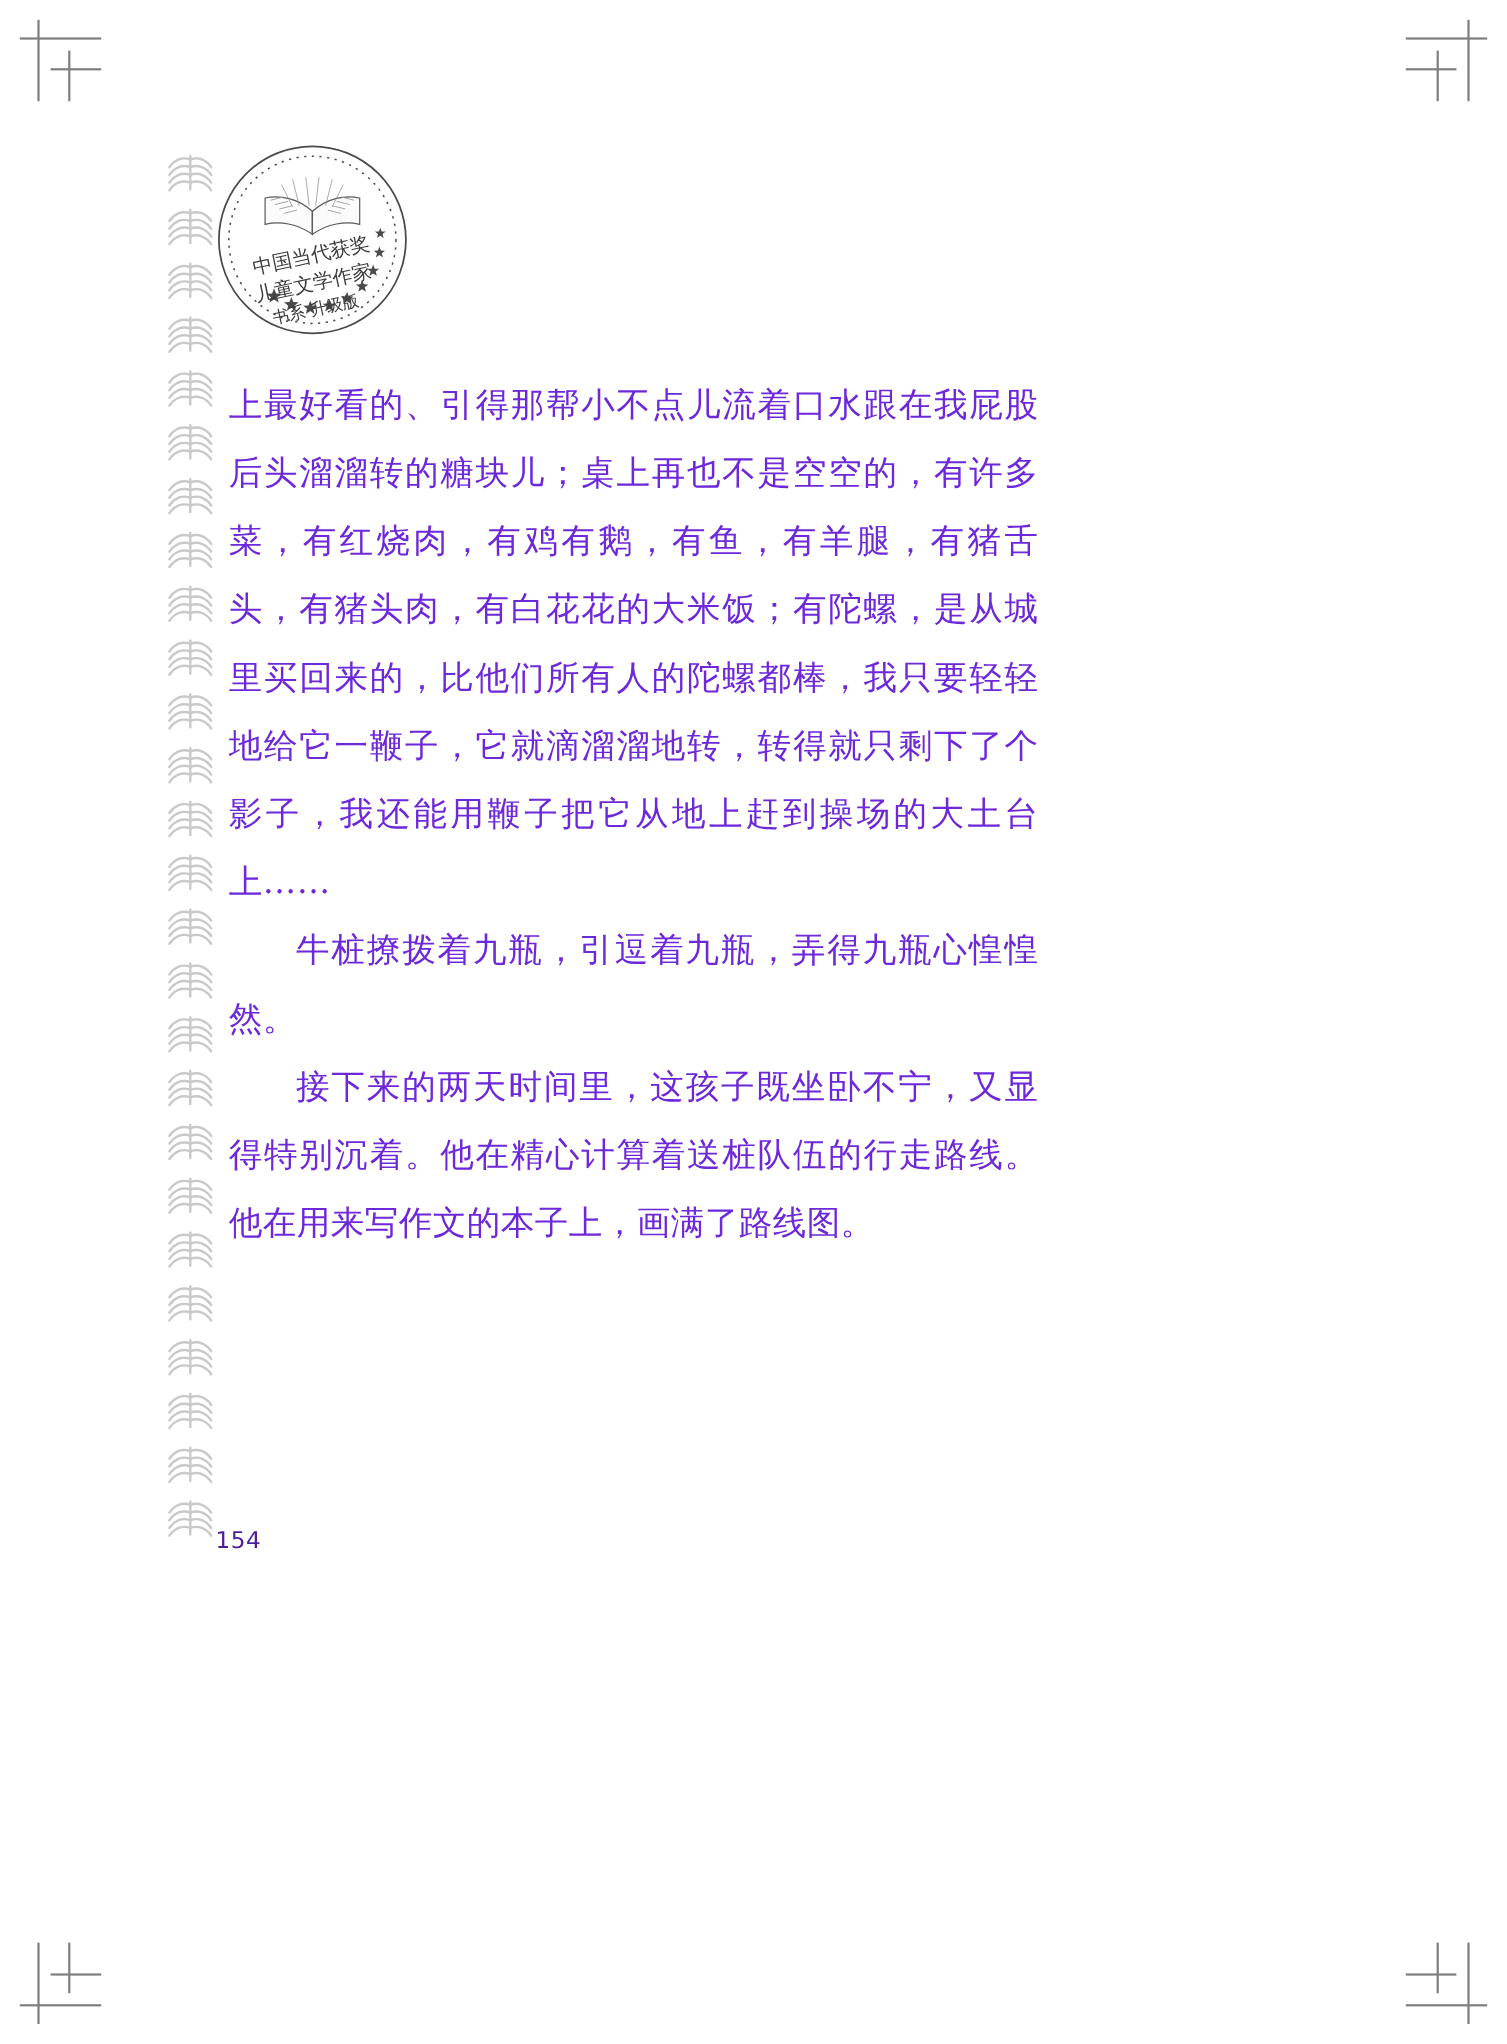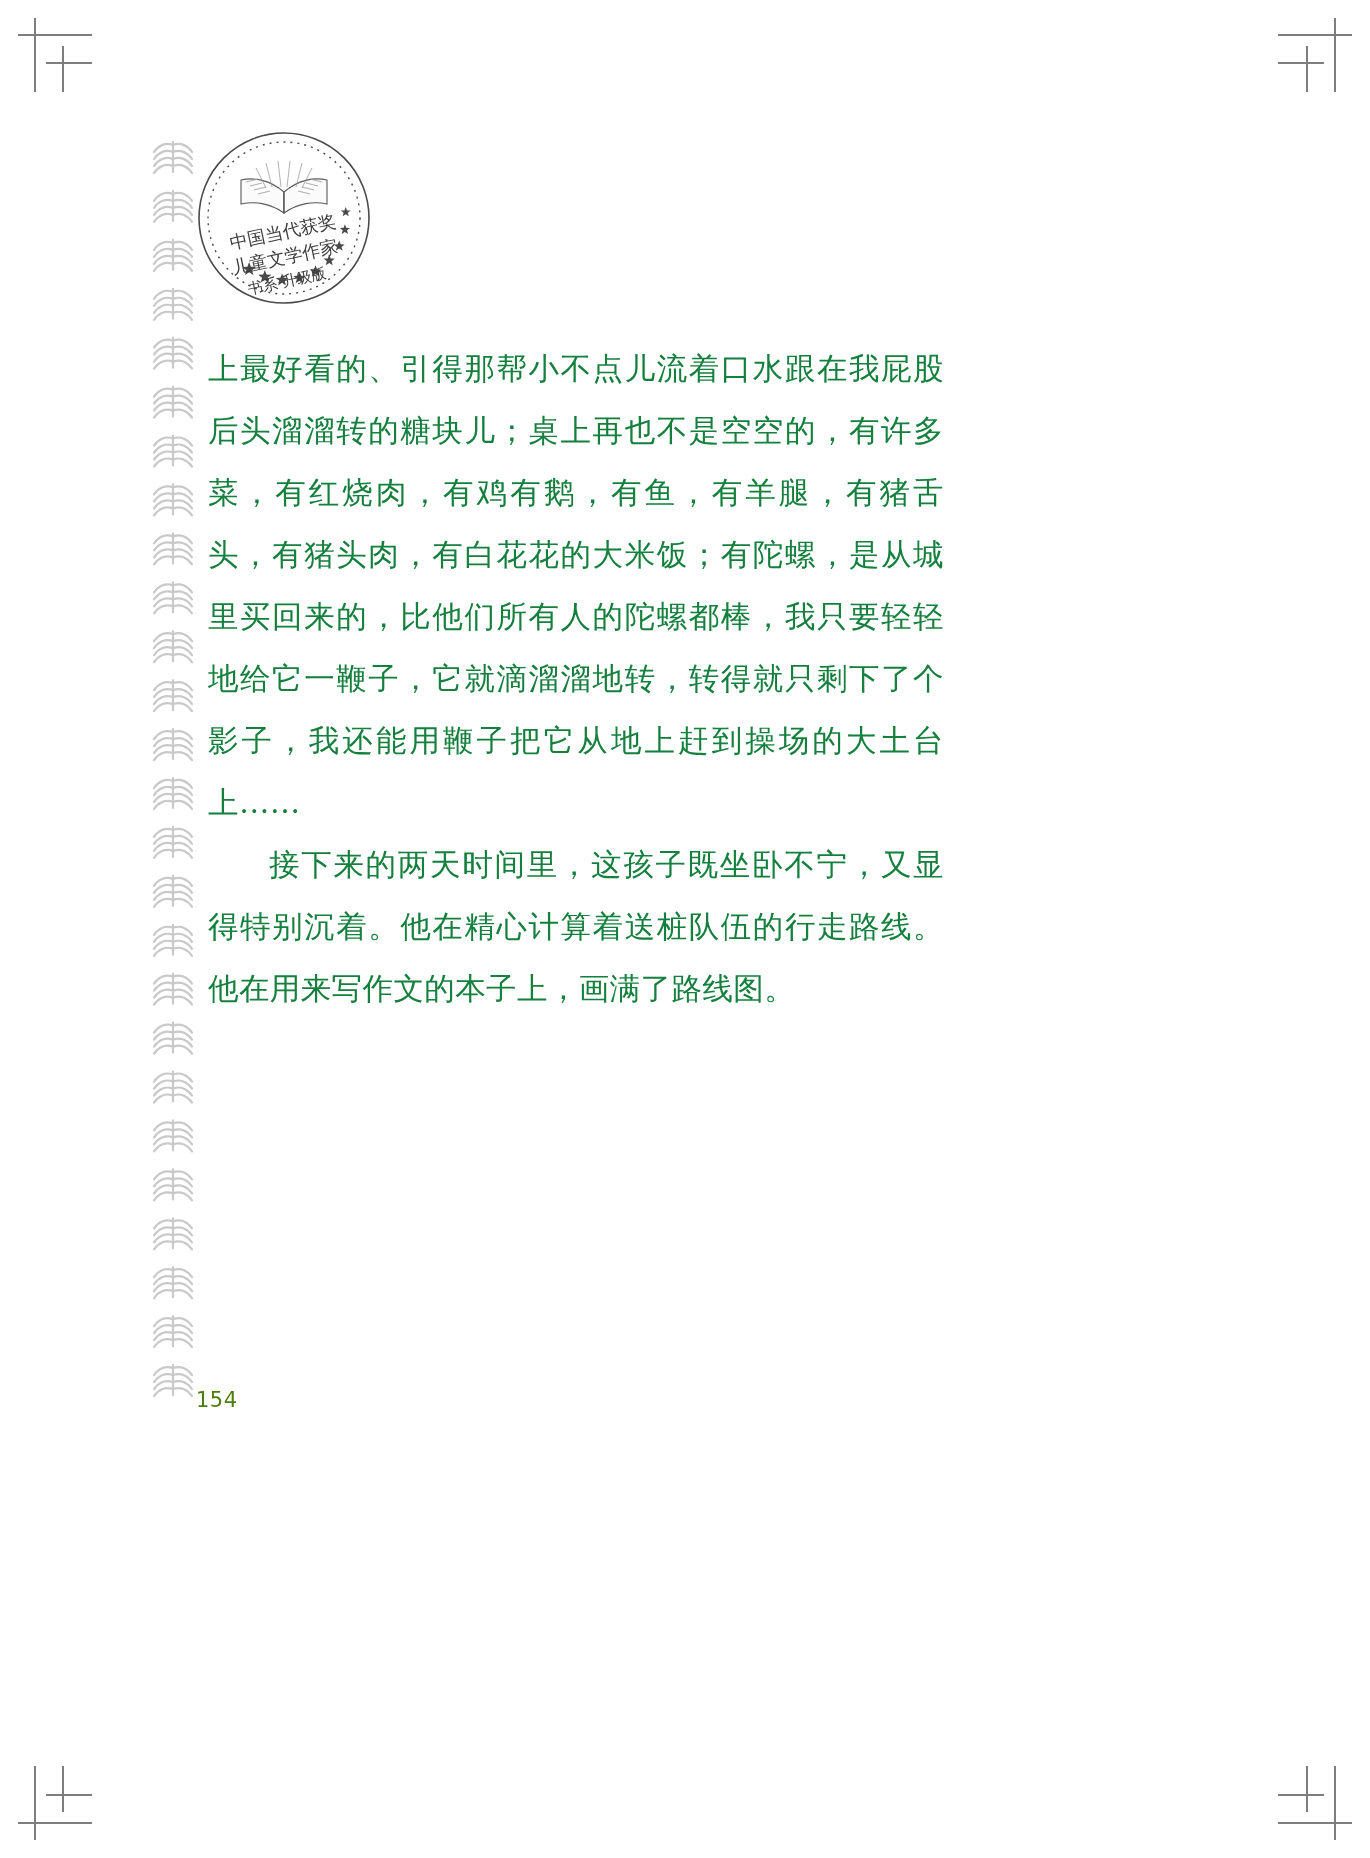--- a/index.html
+++ b/index.html
@@ -78,35 +78,35 @@
     position: absolute;
     left: 208px;
     top: 338px;
     width: 736px;
   }
   .para {
     margin: 0 0 0 0;
     font-family: "DejaVu Serif", "Liberation Serif", serif;
     font-size: 30.5px;
     line-height: 62px;
-    color: #15803d;
+    color: #6d28d9;
     text-align: justify;
     text-justify: inter-character;
     letter-spacing: 0.4px;
   }
   .para.indent { text-indent: 2em; }
 
   
   .folio {
     position: absolute;
     left: 196px;
     top: 1388px;
     font-family: "DejaVu Sans", "Liberation Sans", sans-serif;
     font-size: 21px;
-    color: #4d7c0f;
+    color: #4c1d95;
     letter-spacing: 0.5px;
   }
 </style>
 </head>
 <body>
 
 <div class="page">
 
   <div class="crop crop-tl">
     <span class="h h1"></span>
@@ -399,18 +399,19 @@
 
     <g font-family="DejaVu Serif, Liberation Serif, serif" fill="#3c3c3c">
       <text class="seal-line1" x="88" y="108" font-size="18" text-anchor="middle" transform="rotate(-12 88 108)">中国当代获奖</text>
       <text class="seal-line2" x="90" y="133" font-size="18" text-anchor="middle" transform="rotate(-12 90 133)">儿童文学作家</text>
       <text class="seal-line3" x="92" y="156" font-size="15" text-anchor="middle" transform="rotate(-12 92 156)">书系·升级版</text>
     </g>
   </svg>
 
   <div class="body-text">
     <p class="para">上最好看的、引得那帮小不点儿流着口水跟在我屁股后头溜溜转的糖块儿；桌上再也不是空空的，有许多菜，有红烧肉，有鸡有鹅，有鱼，有羊腿，有猪舌头，有猪头肉，有白花花的大米饭；有陀螺，是从城里买回来的，比他们所有人的陀螺都棒，我只要轻轻地给它一鞭子，它就滴溜溜地转，转得就只剩下了个影子，我还能用鞭子把它从地上赶到操场的大土台上……</p>
+    <p class="para indent">牛桩撩拨着九瓶，引逗着九瓶，弄得九瓶心惶惶然。</p>
     <p class="para indent">接下来的两天时间里，这孩子既坐卧不宁，又显得特别沉着。他在精心计算着送桩队伍的行走路线。他在用来写作文的本子上，画满了路线图。</p>
   </div>
 
   <div class="folio">154</div>
 
 </div>
 
 </body></html>

